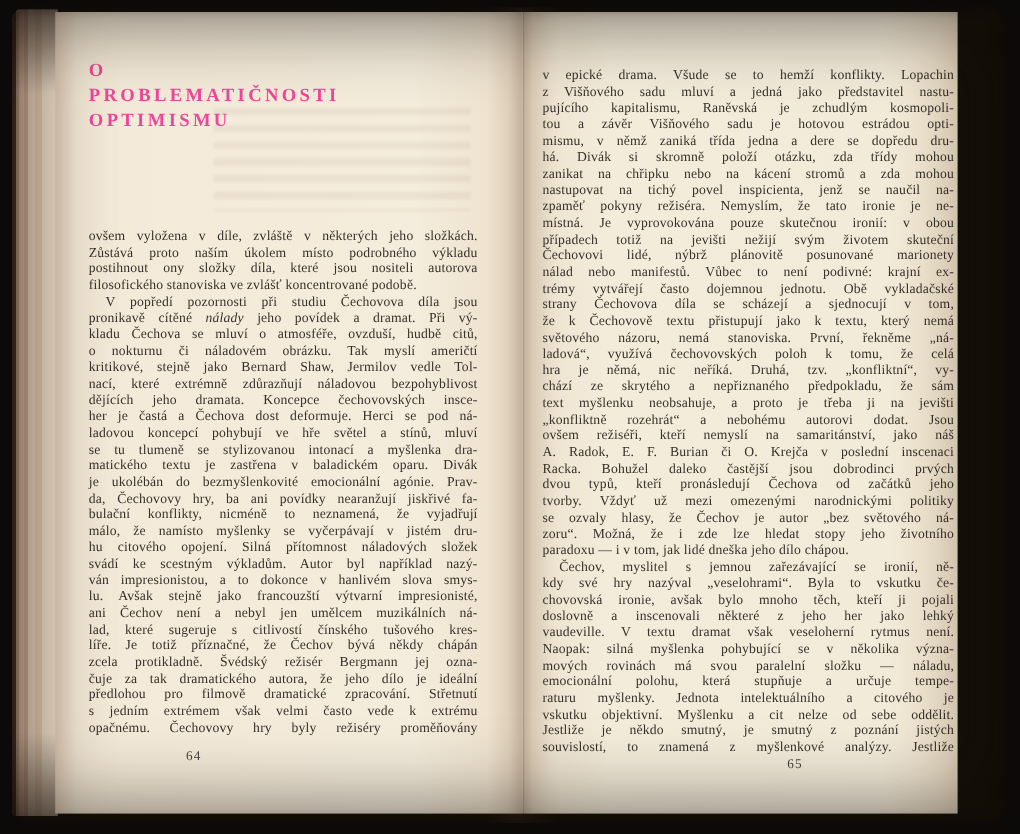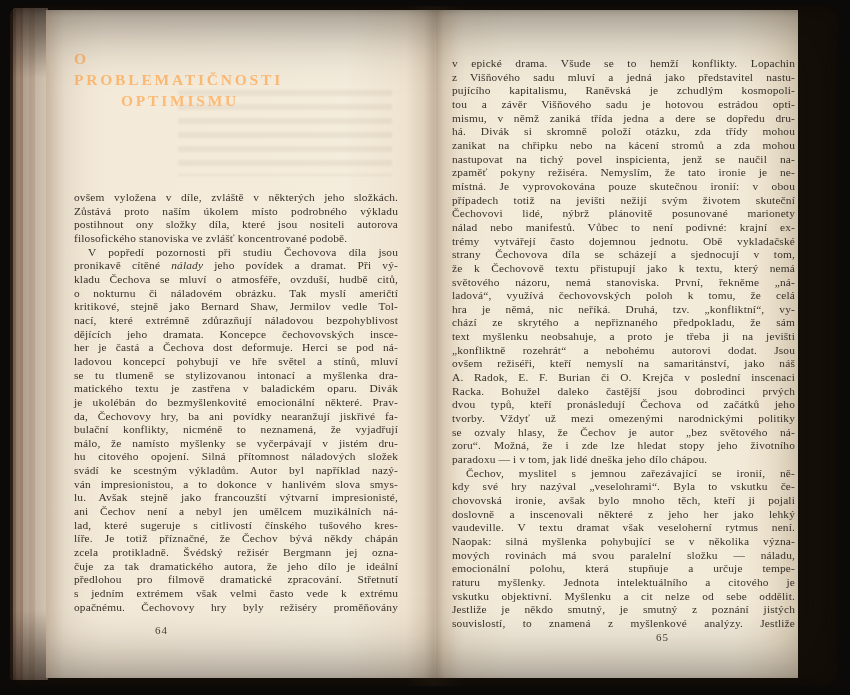--- a/index.html
+++ b/index.html
@@ -41,25 +41,25 @@
   }
   
   .ghost{
     position:absolute;left:168px;top:84px;width:214px;height:86px;
     background:repeating-linear-gradient(to bottom,rgba(128,104,84,.13) 0 6px,rgba(0,0,0,0) 6px 14px);
     filter:blur(1.3px);opacity:.65;pointer-events:none;
   }
   .text-left{position:absolute;left:64px;top:42px;width:324px;}
   .text-right{position:absolute;left:442px;top:51px;width:343px;}
   .heading{
-    width:212px;color:#fdba74;font-weight:bold;
+    width:212px;color:#ec4899;font-weight:bold;
     font-size:15.5px;line-height:21px;letter-spacing:2.8px;
     margin-bottom:80px;
   }
-  .heading .h2line{text-align:center;}
+  .heading .h2line{text-align:left;}
   .page-body{color:var(--ink,#37312a);font-size:11.4px;line-height:13.66px;letter-spacing:.15px;}
   .bline{text-align:justify;text-align-last:justify;-moz-text-align-last:justify;}
   .bline.flush{text-align-last:left;-moz-text-align-last:left;}
   .bline.indent{text-indent:14px;}
   .pagenum{position:absolute;font-size:11px;color:#4a443b;letter-spacing:1px;}
   .pn-left{left:145px;top:618px;text-align:center;}
   .pn-right{left:646px;top:625px;}
   
   .book::after{
     content:"";position:absolute;inset:0;border-radius:12px;pointer-events:none;
@@ -92,21 +92,21 @@
         <div class="bline">pronikavě cítěné <i>nálady</i> jeho povídek a dramat. Při vý-</div>
         <div class="bline">kladu Čechova se mluví o atmosféře, ovzduší, hudbě citů,</div>
         <div class="bline">o nokturnu či náladovém obrázku. Tak myslí američtí</div>
         <div class="bline">kritikové, stejně jako Bernard Shaw, Jermilov vedle Tol-</div>
         <div class="bline">nací, které extrémně zdůrazňují náladovou bezpohyblivost</div>
         <div class="bline">dějících jeho dramata. Koncepce čechovovských insce-</div>
         <div class="bline">her je častá a Čechova dost deformuje. Herci se pod ná-</div>
         <div class="bline">ladovou koncepcí pohybují ve hře světel a stínů, mluví</div>
         <div class="bline">se tu tlumeně se stylizovanou intonací a myšlenka dra-</div>
         <div class="bline">matického textu je zastřena v baladickém oparu. Divák</div>
-        <div class="bline">je ukolébán do bezmyšlenkovité emocionální některé. Prav-</div>
+        <div class="bline">je ukolébán do bezmyšlenkovité emocionální agónie. Prav-</div>
         <div class="bline">da, Čechovovy hry, ba ani povídky nearanžují jiskřivé fa-</div>
         <div class="bline">bulační konflikty, nicméně to neznamená, že vyjadřují</div>
         <div class="bline">málo, že namísto myšlenky se vyčerpávají v jistém dru-</div>
         <div class="bline">hu citového opojení. Silná přítomnost náladových složek</div>
         <div class="bline">svádí ke scestným výkladům. Autor byl například nazý-</div>
         <div class="bline">ván impresionistou, a to dokonce v hanlivém slova smys-</div>
         <div class="bline">lu. Avšak stejně jako francouzští výtvarní impresionisté,</div>
         <div class="bline">ani Čechov není a nebyl jen umělcem muzikálních ná-</div>
         <div class="bline">lad, které sugeruje s citlivostí čínského tušového kres-</div>
         <div class="bline">líře. Je totiž příznačné, že Čechov bývá někdy chápán</div>

